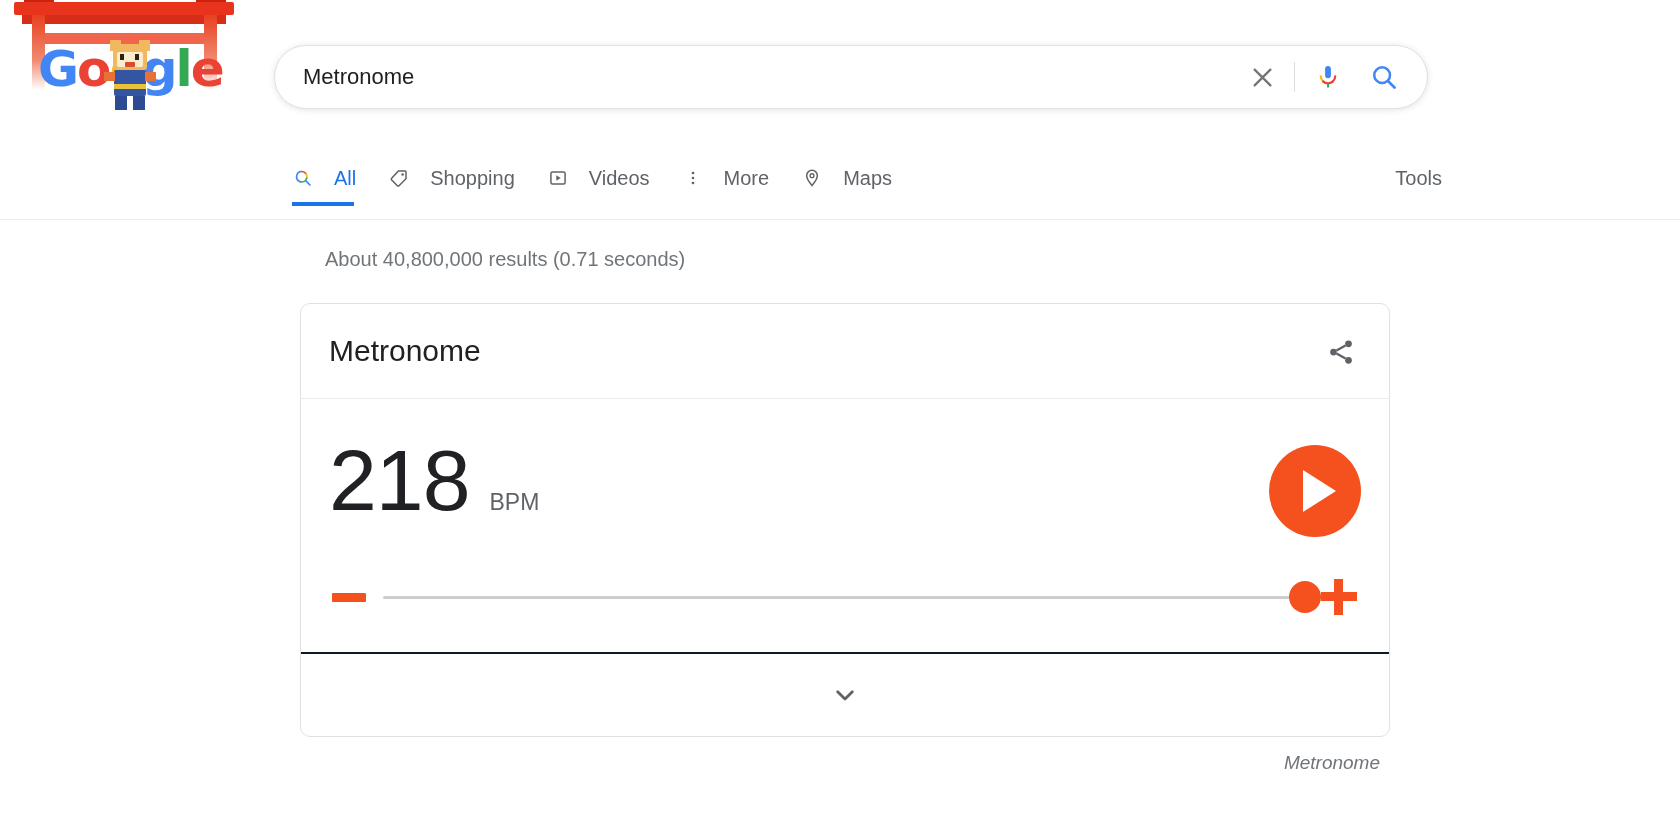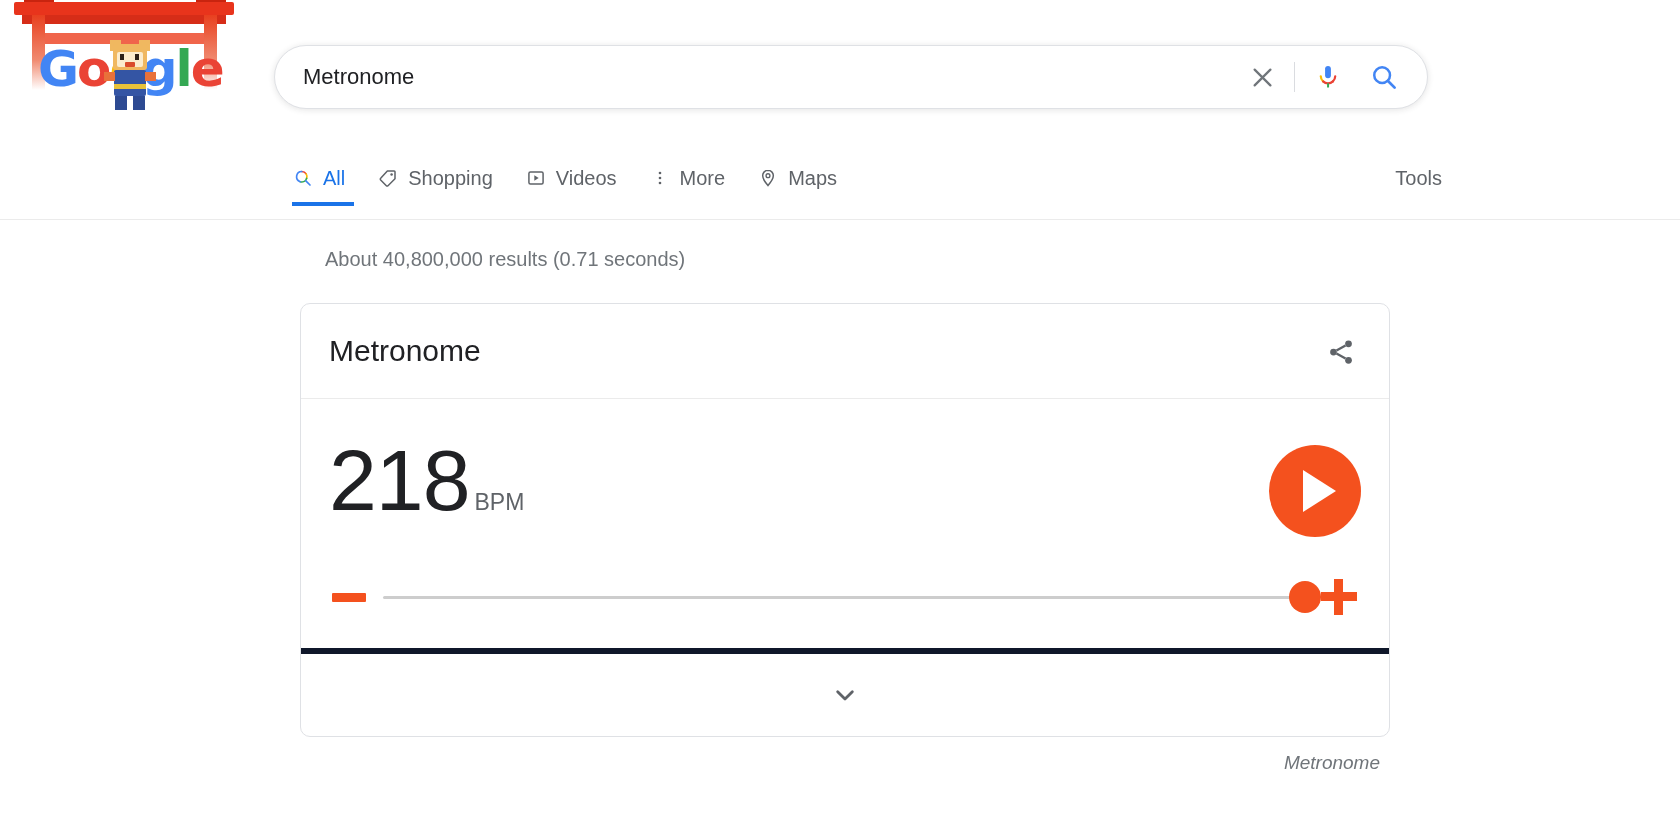--- a/index.html
+++ b/index.html
@@ -88,21 +88,21 @@
   .mic-btn { width:54px; height:54px; }
   .search-btn { width:58px; height:54px; margin-right:14px; }
 
   
   .navbar {
     position:absolute; left:0; top:150px; width:1680px; height:70px;
     border-bottom:1px solid #ebebeb;
   }
   .tabs { position:absolute; left:292px; top:0; display:flex; align-items:flex-start; height:64px; }
   .tab {
-    display:flex; align-items:center; gap:9px;
+    display:flex; align-items:center; gap:20px;
     height:56px; padding:0 16px;
     font-size:20px; color:#5f6368; cursor:pointer;
     position:relative; white-space:nowrap;
   }
   .tab:first-child { padding-left:0; }
   .tab.active { color:#1a73e8; }
   .tab.active .tab-underline {
     position:absolute; left:0; bottom:0; height:4px; width:62px; background:#1a73e8;
   }
   .tab-ico { width:22px; height:22px; display:flex; align-items:center; justify-content:center; flex:none; }
@@ -127,25 +127,25 @@
     position:relative; height:95px;
     border-bottom:1px solid #ebebeb;
     display:flex; align-items:center; padding:0 28px;
   }
   .card-title { font-size:30px; color:#202124; }
   .share-btn {
     position:absolute; right:28px; top:28px;
     width:40px; height:40px; display:flex; align-items:center; justify-content:center;
     cursor:pointer;
   }
-  .card-body { position:relative; height:255px; border-bottom:6px solid #0f172a; }
+  .card-body { position:relative; height:255px; border-bottom:2px solid #0f172a; }
 
   .bpm-wrap { position:absolute; left:28px; top:38px; display:flex; align-items:baseline; }
   .bpm-value { font-size:86px; color:#202124; line-height:1; font-weight:400; letter-spacing:-1px; }
-  .bpm-unit { font-size:23px; color:#5f6368; margin-left:5px; }
+  .bpm-unit { font-size:23px; color:#5f6368; margin-left:20px; }
 
   .play-btn {
     position:absolute; right:28px; top:46px;
     width:92px; height:92px; border-radius:50%;
     background:#F4511E; cursor:pointer;
     display:flex; align-items:center; justify-content:center;
   }
   .play-tri {
     width:0; height:0; margin-left:8px;
     border-top:21px solid transparent;

